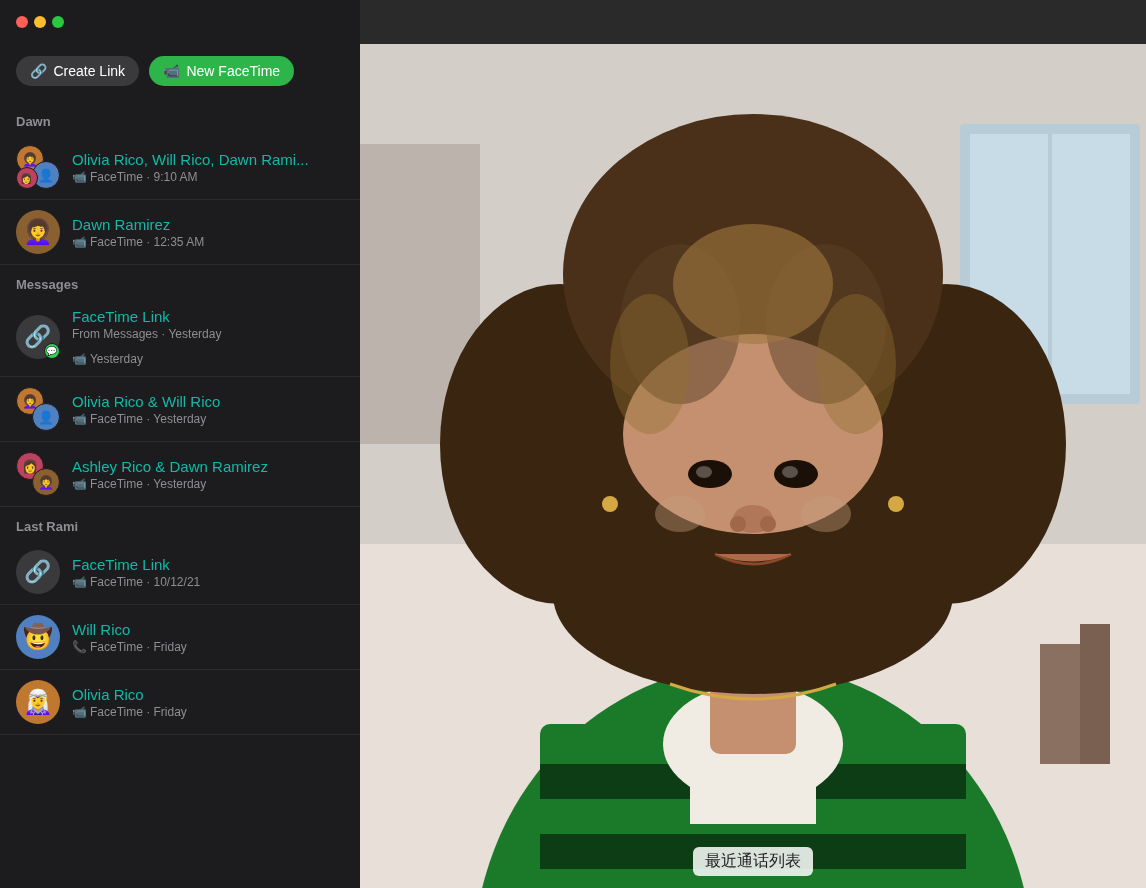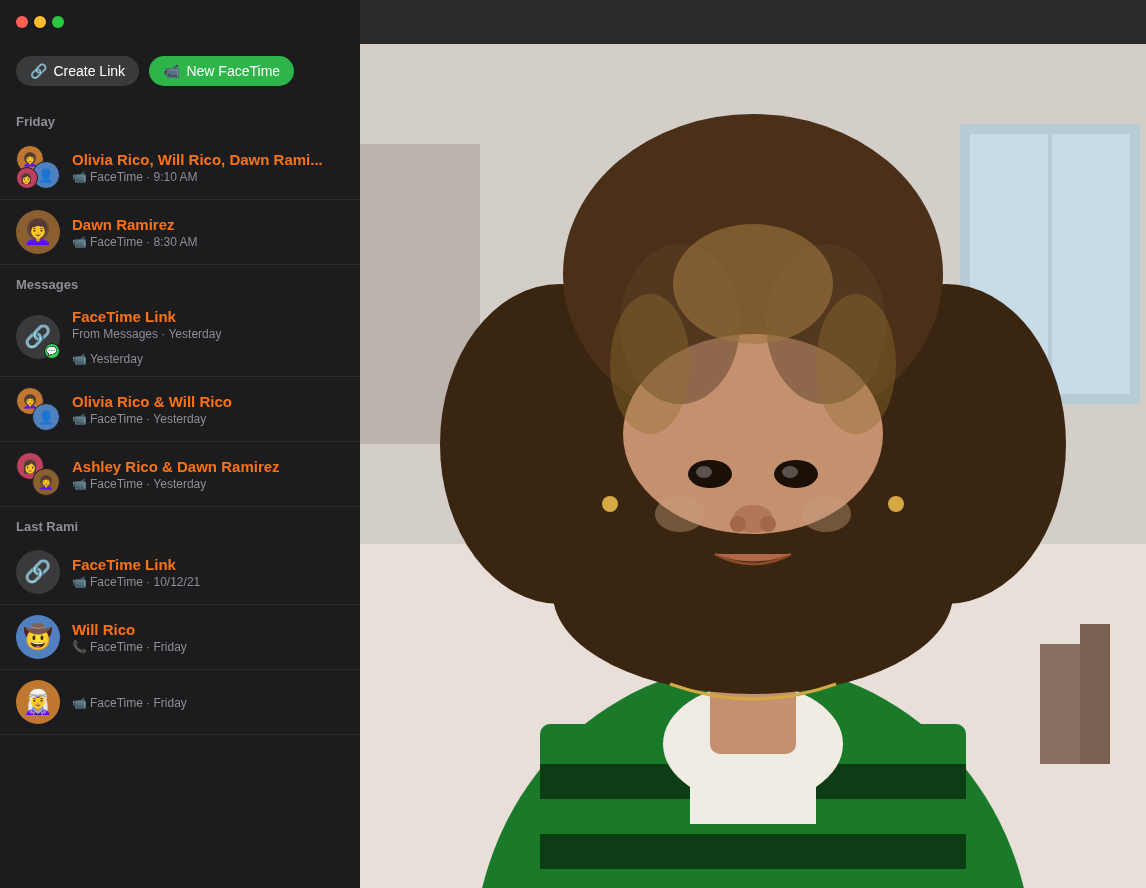--- a/index.html
+++ b/index.html
@@ -186,22 +186,22 @@
       justify-content: center;
     }
 
     .call-info {
       flex: 1;
       min-width: 0;
     }
 
     .call-name {
       font-size: 15px;
-      font-weight: 700;
-      color: #f97316;
+      font-weight: 400;
+      color: #14b8a6;
       white-space: nowrap;
       overflow: hidden;
       text-overflow: ellipsis;
     }
 
     .call-detail {
       font-size: 12px;
       color: #8e8e93;
       margin-top: 2px;
       display: flex;
@@ -285,21 +285,21 @@
           <span>Create Link</span>
         </button>
         <button class="btn-new-facetime">
           <span>📹</span>
           <span>New FaceTime</span>
         </button>
       </div>
 
       <div class="call-list">
 
-        <div class="section-label">Friday</div>
+        <div class="section-label">Dawn</div>
 
         <div class="call-item">
           <div class="avatar-group-container">
             <div class="av1" style="background:#C07830;">👩‍🦱</div>
             <div class="av2" style="background:#5080C0;">👤</div>
             <div class="av3" style="background:#C04060;">👩</div>
           </div>
           <div class="call-info">
             <div class="call-name">Olivia Rico, Will Rico, Dawn Rami...</div>
             <div class="call-detail">
@@ -310,21 +310,21 @@
         </div>
 
         <div class="call-item">
           <div class="avatar-container">
             <div class="avatar" style="background:#8B6030; font-size:24px;">👩‍🦱</div>
           </div>
           <div class="call-info">
             <div class="call-name">Dawn Ramirez</div>
             <div class="call-detail">
               <span>📹</span>
-              <span>FaceTime · 8:30 AM</span>
+              <span>FaceTime · 12:35 AM</span>
             </div>
           </div>
         </div>
 
         <div class="section-label">Messages</div>
 
         <div class="call-item">
           <div class="avatar-container" style="position:relative;">
             <div class="avatar link-icon" style="background:#3a3a3c; display:flex; align-items:center; justify-content:center; font-size:22px;">🔗</div>
             <div class="messages-badge">💬</div>
@@ -393,20 +393,21 @@
               <span>FaceTime · Friday</span>
             </div>
           </div>
         </div>
 
         <div class="call-item">
           <div class="avatar-container">
             <div class="avatar" style="background:#C07830; font-size:24px;">🧝‍♀️</div>
           </div>
           <div class="call-info">
+            <div class="call-name">Olivia Rico</div>
             <div class="call-detail">
               <span>📹</span>
               <span>FaceTime · Friday</span>
             </div>
           </div>
         </div>
 
       </div>
     </div>
 
@@ -477,15 +478,18 @@
 
         <ellipse cx="393" cy="240" rx="80" ry="60" fill="#a07840" opacity="0.6"></ellipse>
         <ellipse cx="290" cy="320" rx="40" ry="70" fill="#907030" opacity="0.4"></ellipse>
         <ellipse cx="496" cy="320" rx="40" ry="70" fill="#907030" opacity="0.4"></ellipse>
 
         <rect x="680" y="600" width="40" height="120" fill="#8a7060"></rect>
         <rect x="720" y="580" width="30" height="140" fill="#7a6050"></rect>
       </svg>
 
       
+      <div class="caption-area">
+        <span class="caption-text">最近通话列表</span>
+      </div>
     </div>
   </div>
 </div>
 
 </body></html>

